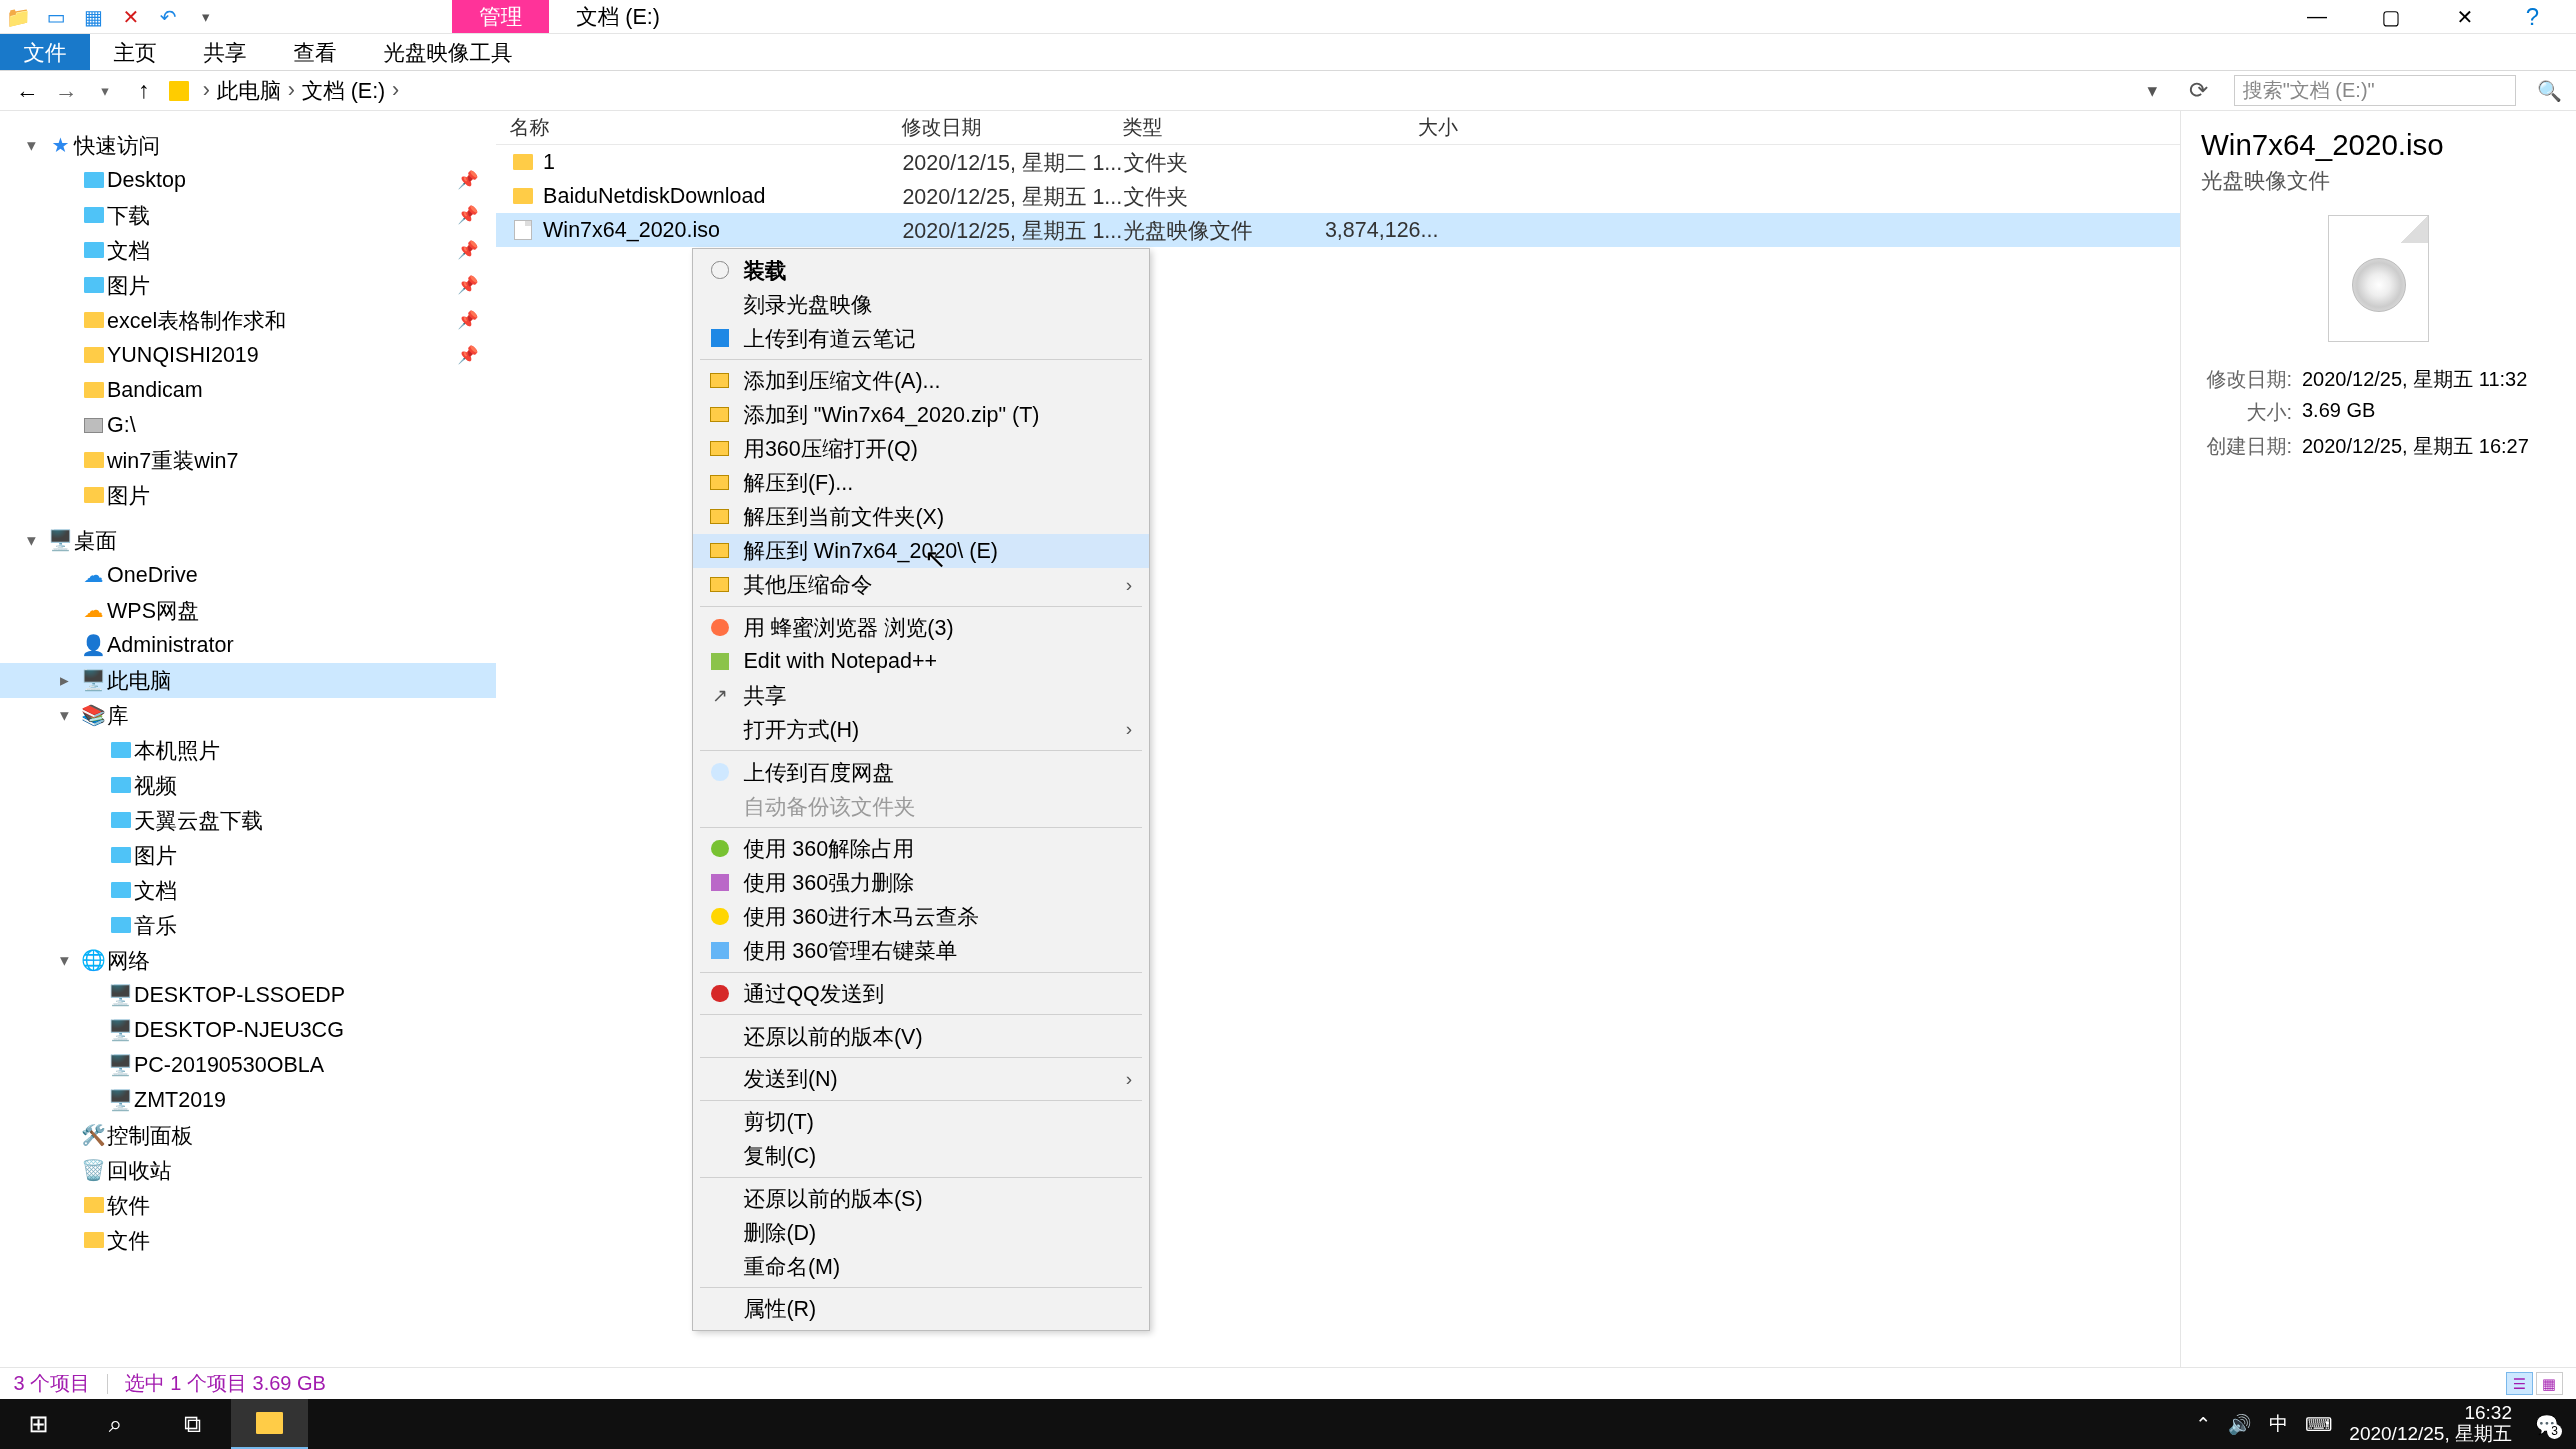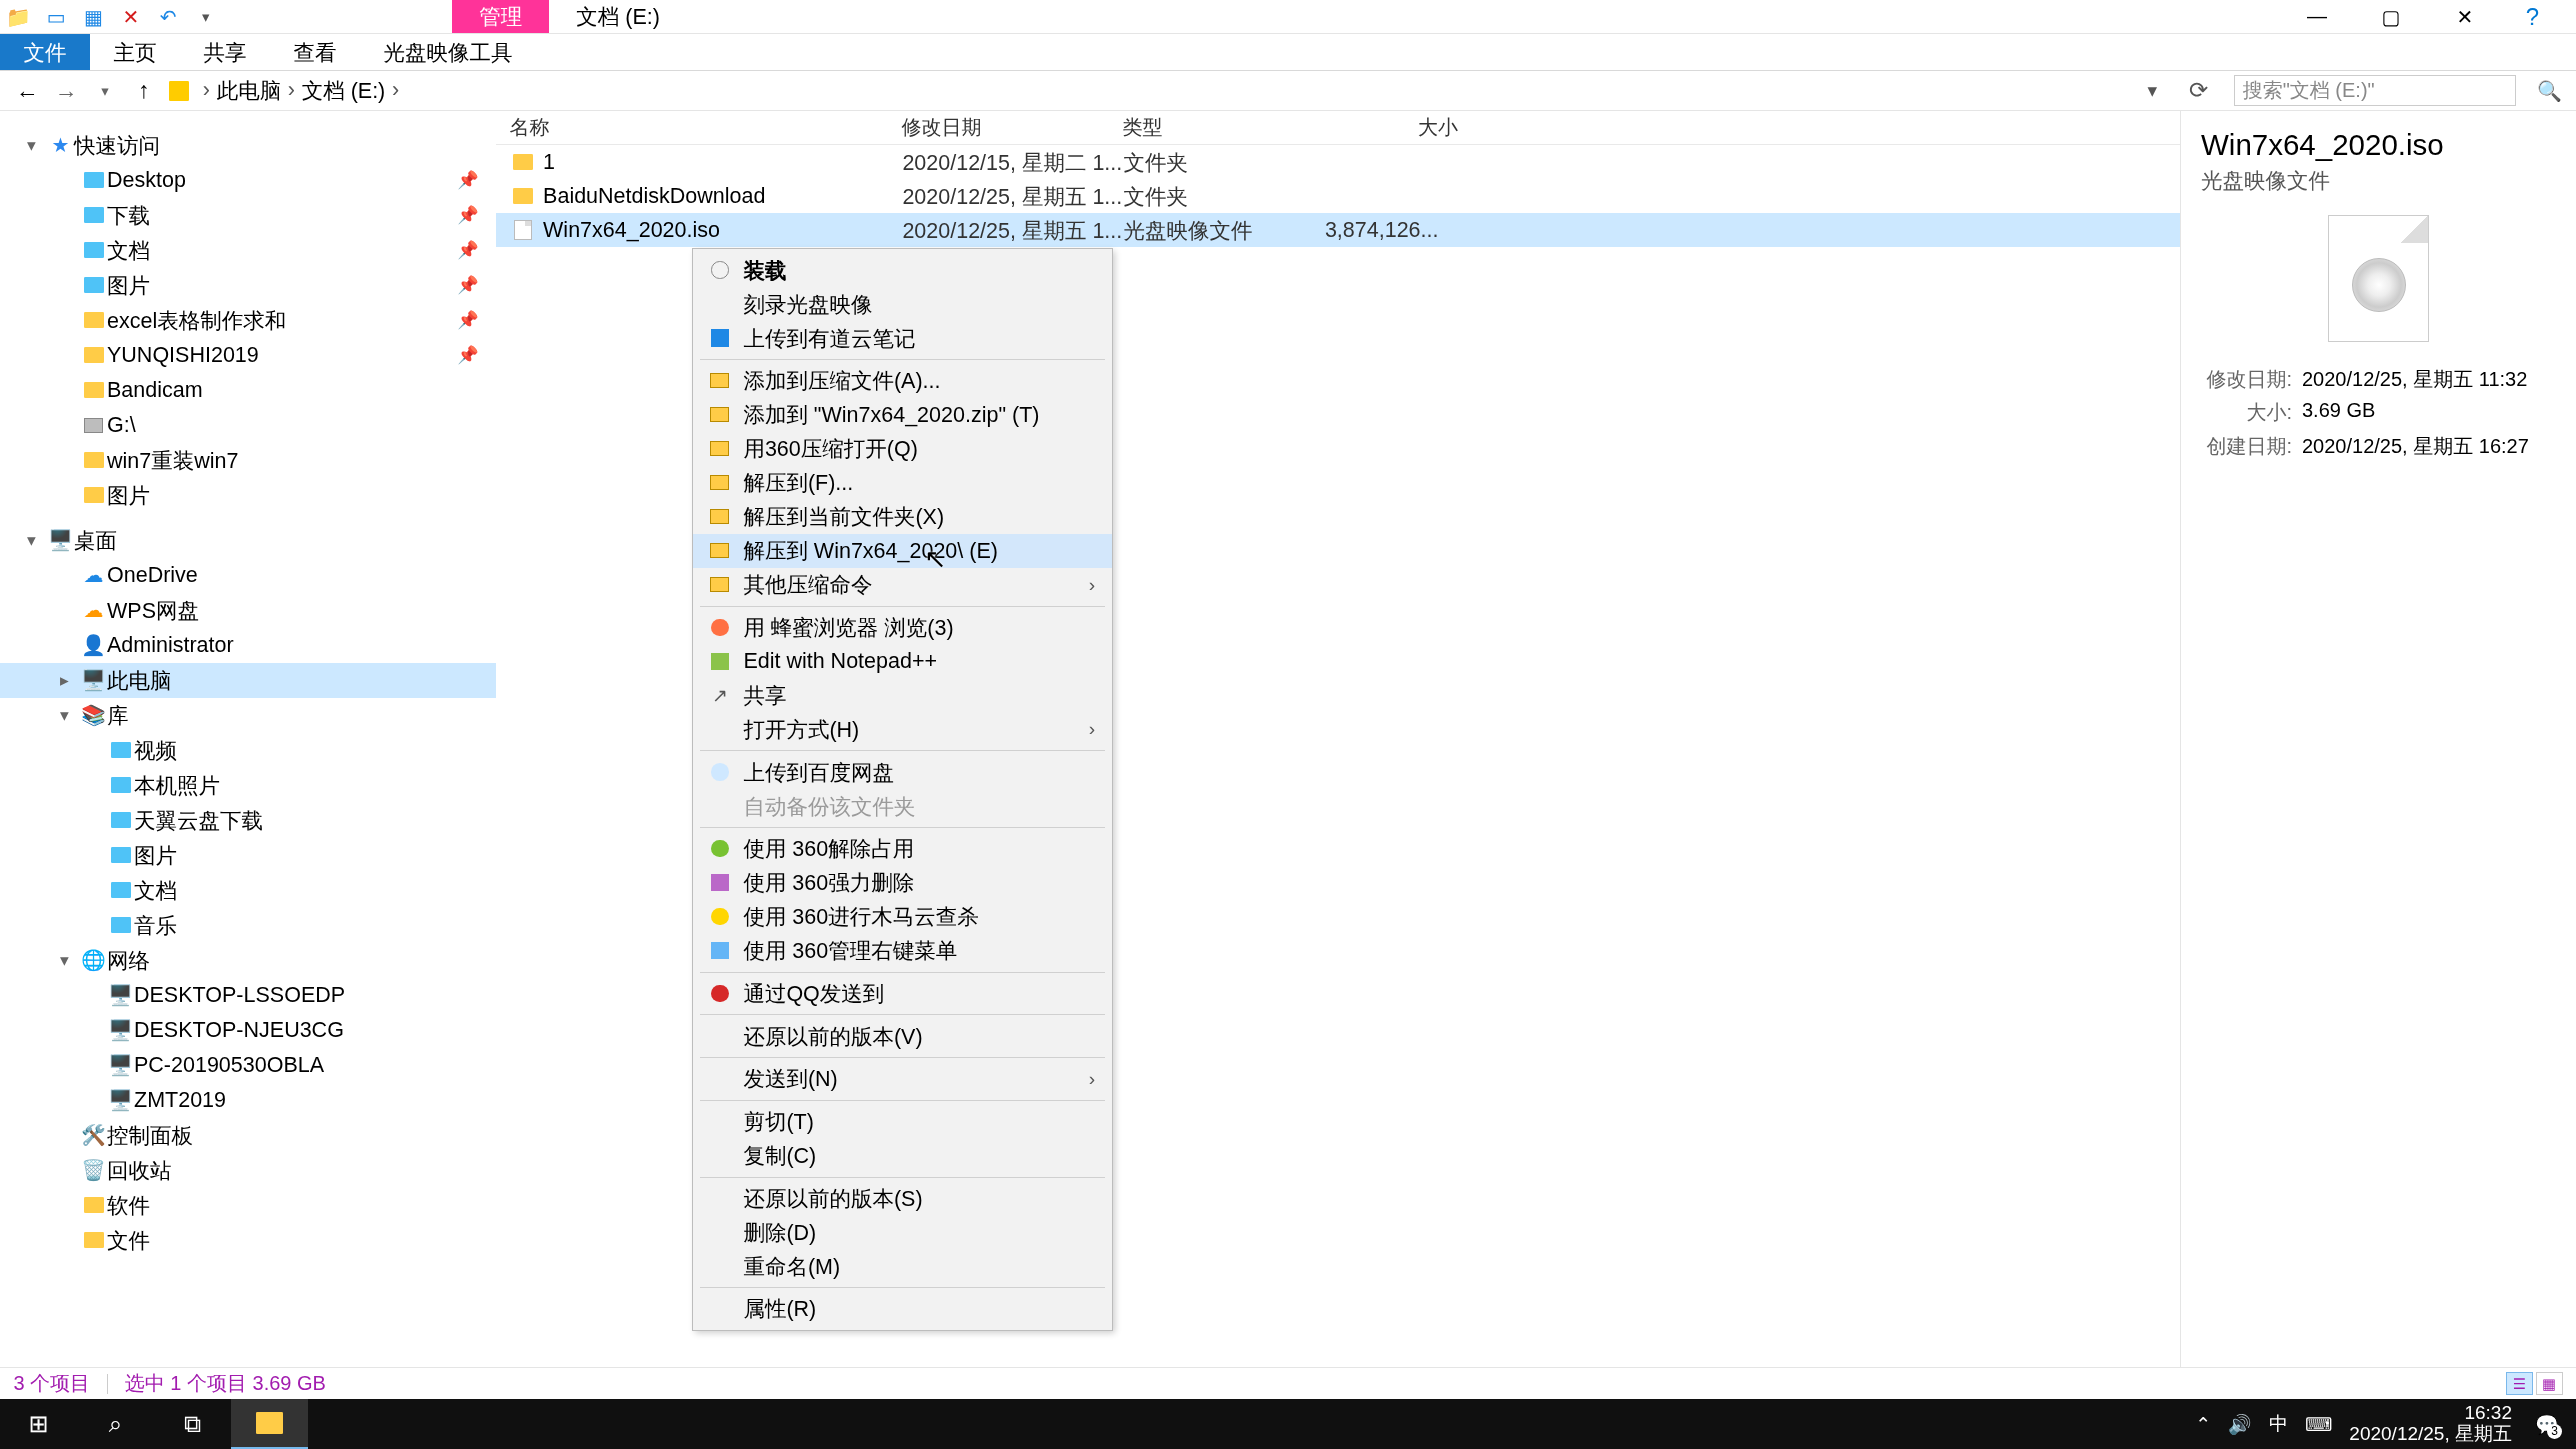--- a/index.html
+++ b/index.html
@@ -73,21 +73,21 @@
   .frow .fname { width: 366px; padding-left: 6.7px; }
   .frow .fdate { width: 221px; color: #333; }
   .frow .ftype { width: 181px; color: #333; }
   .frow .fsize { width: 168px; text-align: center; padding-right: 13.4px; color: #333; }
   .frow.selected { background: #cce8ff; }
   .fo-folder { width: 20px; height: 16px; background: #ffcc47; border-radius: 1.3px; display: inline-block; }
   .fo-iso    { width: 17.4px; height: 20px; background: #fff; border: 0.7px solid #bbb; display: inline-block; position: relative; }
   .fo-iso::after { content: ""; position: absolute; top: 0; right: 0; width: 5.4px; height: 5.4px; background: #ddd; }
 
   
-  .ctx { position: absolute; left: 692px; top: 248px; width: 421px; background: #f2f2f2; border: 0.7px solid #bcbcbc; box-shadow: 2.7px 2.7px 6.7px rgba(0,0,0,.2); padding: 4px 0; font-size: 21.5px; z-index: 10; }
+  .ctx { position: absolute; left: 692px; top: 248px; width: 458px; background: #f2f2f2; border: 0.7px solid #bcbcbc; box-shadow: 2.7px 2.7px 6.7px rgba(0,0,0,.2); padding: 4px 0; font-size: 21.5px; z-index: 10; }
   .ctx-item { display: flex; align-items: center; height: 34px; padding: 0 17px 0 13.4px; }
   .ctx-item .cicon { width: 27px; display: flex; justify-content: center; font-size: 19px; }
   .ctx-item .clabel { flex: 1; padding-left: 10px; }
   .ctx-item .carrow { color: #555; font-size: 19px; }
   .ctx-item.bold { font-weight: 700; }
   .ctx-item.disabled { color: #9a9a9a; }
   .ctx-item.hover { background: #d3e7fb; }
   .ctx-sep { height: 0.7px; background: #d0d0d0; margin: 4px 6.7px; }
 
   .ci-archive { width: 19px; height: 14.8px; background: #ffcc47; border: 0.7px solid #b88a00; display: inline-block; }
@@ -313,28 +313,28 @@
         <span class="ticon">
           <span class="ic-lib">📚</span>
         </span>
         <span>库</span>
       </div>
       <div class="tree-item lvl2">
         <span class="chev"></span>
         <span class="ticon">
           <span class="ic-folder"></span>
         </span>
+        <span>本机照片</span>
+      </div>
+      <div class="tree-item lvl2">
+        <span class="chev"></span>
+        <span class="ticon">
+          <span class="ic-folder"></span>
+        </span>
         <span>视频</span>
-      </div>
-      <div class="tree-item lvl2">
-        <span class="chev"></span>
-        <span class="ticon">
-          <span class="ic-folder"></span>
-        </span>
-        <span>本机照片</span>
       </div>
       <div class="tree-item lvl2">
         <span class="chev"></span>
         <span class="ticon">
           <span class="ic-folder"></span>
         </span>
         <span>天翼云盘下载</span>
       </div>
       <div class="tree-item lvl2">
         <span class="chev"></span>

